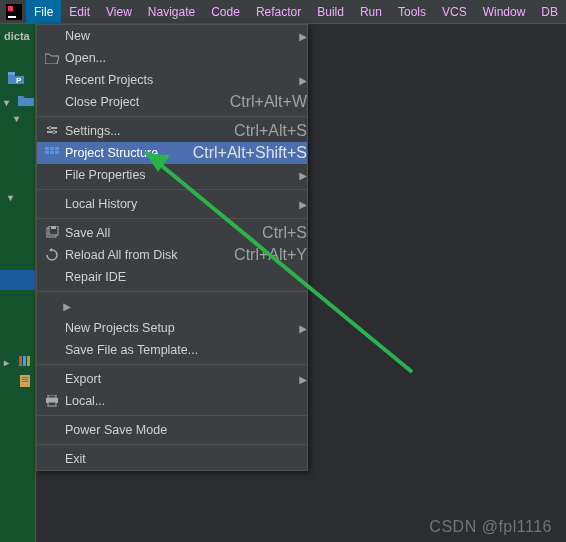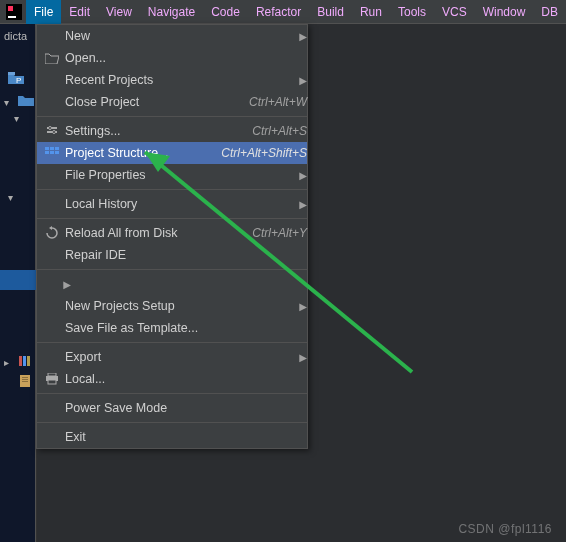--- a/index.html
+++ b/index.html
@@ -3,46 +3,46 @@
 <meta charset="utf-8">
 <style>
   * { margin: 0; padding: 0; box-sizing: border-box; font-family: "Segoe UI", Arial, sans-serif; }
   body { width: 566px; height: 542px; background: #2b2d30; color: #bbbbbb; font-size: 12px; overflow: hidden; position: relative; }
   .menubar { display: flex; align-items: center; height: 24px; background: #3c3f41; border-bottom: 1px solid #515151; }
   .logo { width: 22px; height: 22px; display: flex; align-items: center; justify-content: center; margin: 0 4px 0 6px; }
   .logo svg { width: 16px; height: 16px; }
   .menubar-item { padding: 0 8px; height: 24px; line-height: 24px; cursor: pointer; color: #f0abfc; }
   .menubar-item.active { background: #0369a1; color: #ffffff; }
   .content { display: flex; height: calc(100% - 24px); position: relative; }
-  .sidebar { width: 36px; background: #0f172a; border-right: 1px solid #515151; position: relative; }
+  .sidebar { width: 36px; background: #14532d; border-right: 1px solid #515151; position: relative; font-weight: bold; }
   .projectpanel-cut { position: absolute; left: 0; top: 0; width: 36px; height: 100%; }
   .tab-label { position: absolute; left: 4px; top: 6px; font-size: 11px; color: #bbbbbb; }
   .p-icon { position: absolute; left: 8px; top: 48px; }
   .tree-toggle { position: absolute; left: 4px; color: #aaaaaa; font-size: 10px; line-height: 10px; }
   .folder-stack { position: absolute; left: 18px; }
   .inner-tree { position: absolute; left: 4px; top: 166px; }
   .gutter-item { position: absolute; left: 18px; }
   .sel-row { position: absolute; left: 0; width: 36px; height: 20px; background: #1d5a9d; top: 246px; }
   .editor { flex: 1; background: #2b2d30; border-left: 1px solid #323232; }
   .dropdown {
     position: absolute; left: 36px; top: 24px; width: 272px;
     background: #3c3f41; border: 1px solid #515151;
     box-shadow: 2px 2px 6px rgba(0,0,0,0.5);
     z-index: 10;
   }
   .menu-item { display: flex; align-items: center; height: 22px; padding: 0 0 0 6px; color: #d0d0d0; cursor: pointer; position: relative; }
   .menu-item.highlight { background: #4b6eaf; color: #ffffff; }
   .mi-icon { width: 18px; height: 16px; display: flex; align-items: center; justify-content: center; }
   .mi-label { flex: 1; padding-left: 4px; font-size: 12.5px; }
-  .mi-shortcut { color: #a0a0a0; font-size: 12px; font-style: italic; }
+  .mi-shortcut { color: #a0a0a0; font-size: 16px; }
   .menu-item.highlight .mi-shortcut { color: #e0e0e0; }
   .mi-arrow { width: 10px; text-align: right; color: #a0a0a0; font-size: 10px; }
   .sep { height: 1px; background: #515151; margin: 3px 0; }
   .arrow-annot { position: absolute; left: 0; top: 0; width: 566px; height: 542px; pointer-events: none; z-index: 50; }
-  .watermark { position: absolute; right: 14px; bottom: 6px; font-size: 12px; color: rgba(200,200,200,0.45); letter-spacing: 0.5px; z-index: 60; }
+  .watermark { position: absolute; right: 14px; bottom: 6px; font-size: 16px; color: rgba(200,200,200,0.45); letter-spacing: 0.5px; z-index: 60; }
 </style>
 </head>
 <body>
 
 <div class="menubar">
   <span class="logo">
     <svg viewBox="0 0 16 16">
         <rect x="0" y="0" width="16" height="16" fill="#000"></rect>
         <rect x="2" y="2" width="5" height="5" fill="#fe315d"></rect>
         <rect x="2" y="12" width="8" height="2" fill="#fff"></rect>
@@ -174,20 +174,31 @@
   <div class="menu-item">
     <span class="mi-icon"></span>
     <span class="mi-label">Local History</span>
     <span class="mi-arrow">▶</span>
   </div>
   <div class="sep"></div>
 
   <div class="menu-item">
     <span class="mi-icon">
       <svg width="14" height="14" viewBox="0 0 14 14">
+          <rect x="2" y="2" width="9" height="9" fill="none" stroke="#aaaaaa"></rect>
+          <rect x="4" y="0" width="9" height="9" fill="#3c3f41" stroke="#aaaaaa"></rect>
+          <rect x="6" y="0" width="5" height="3" fill="#aaaaaa"></rect>
+        </svg>
+    </span>
+    <span class="mi-label">Save All</span>
+    <span class="mi-shortcut">Ctrl+S</span>
+  </div>
+  <div class="menu-item">
+    <span class="mi-icon">
+      <svg width="14" height="14" viewBox="0 0 14 14">
           <path d="M7 2 A5 5 0 1 1 2 7" fill="none" stroke="#aaaaaa" stroke-width="1.5"></path>
           <path d="M7 0 L7 4 L4 2 Z" fill="#aaaaaa"></path>
         </svg>
     </span>
     <span class="mi-label">Reload All from Disk</span>
     <span class="mi-shortcut">Ctrl+Alt+Y</span>
   </div>
   <div class="menu-item">
     <span class="mi-icon"></span>
     <span class="mi-label">Repair IDE</span>

